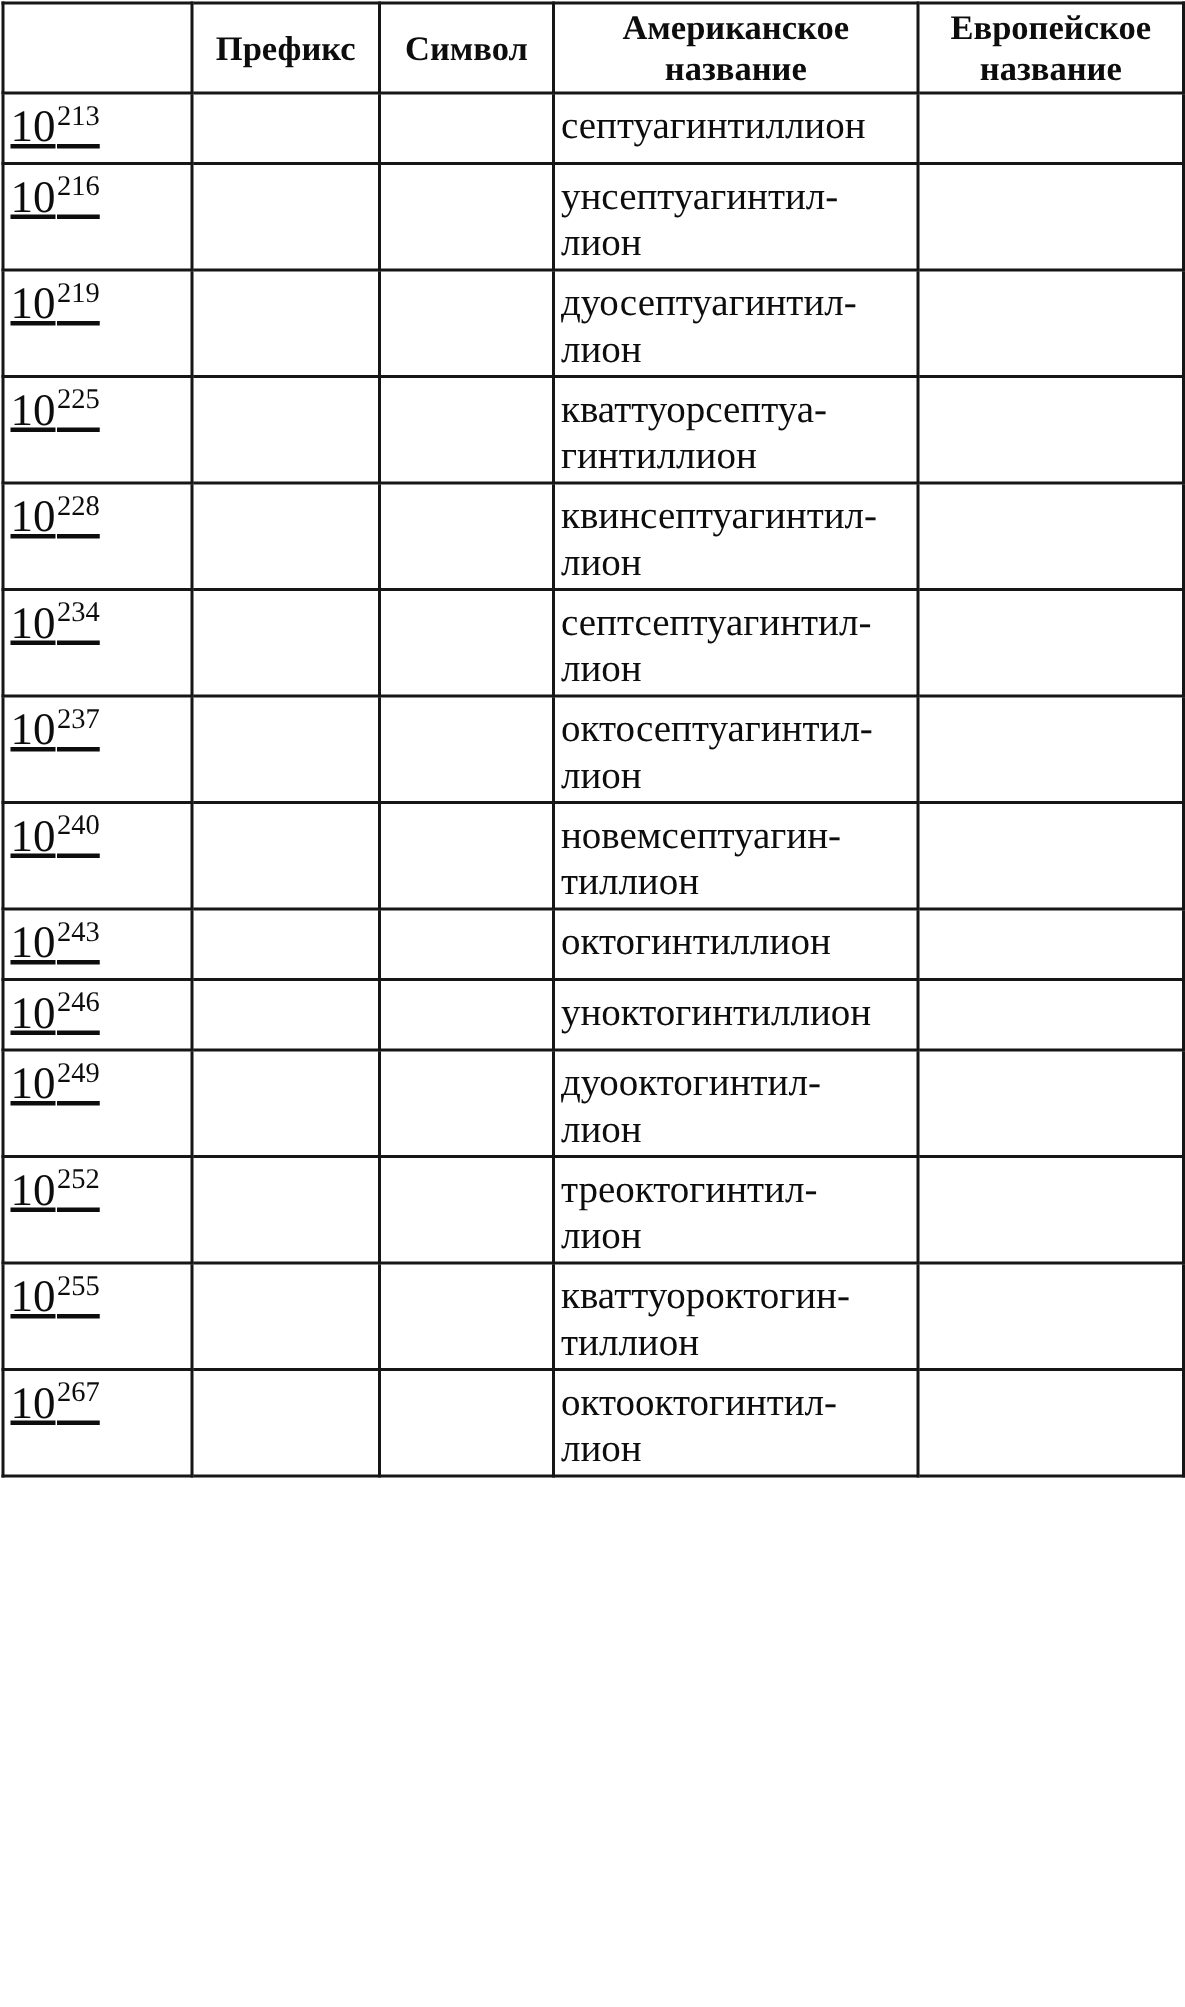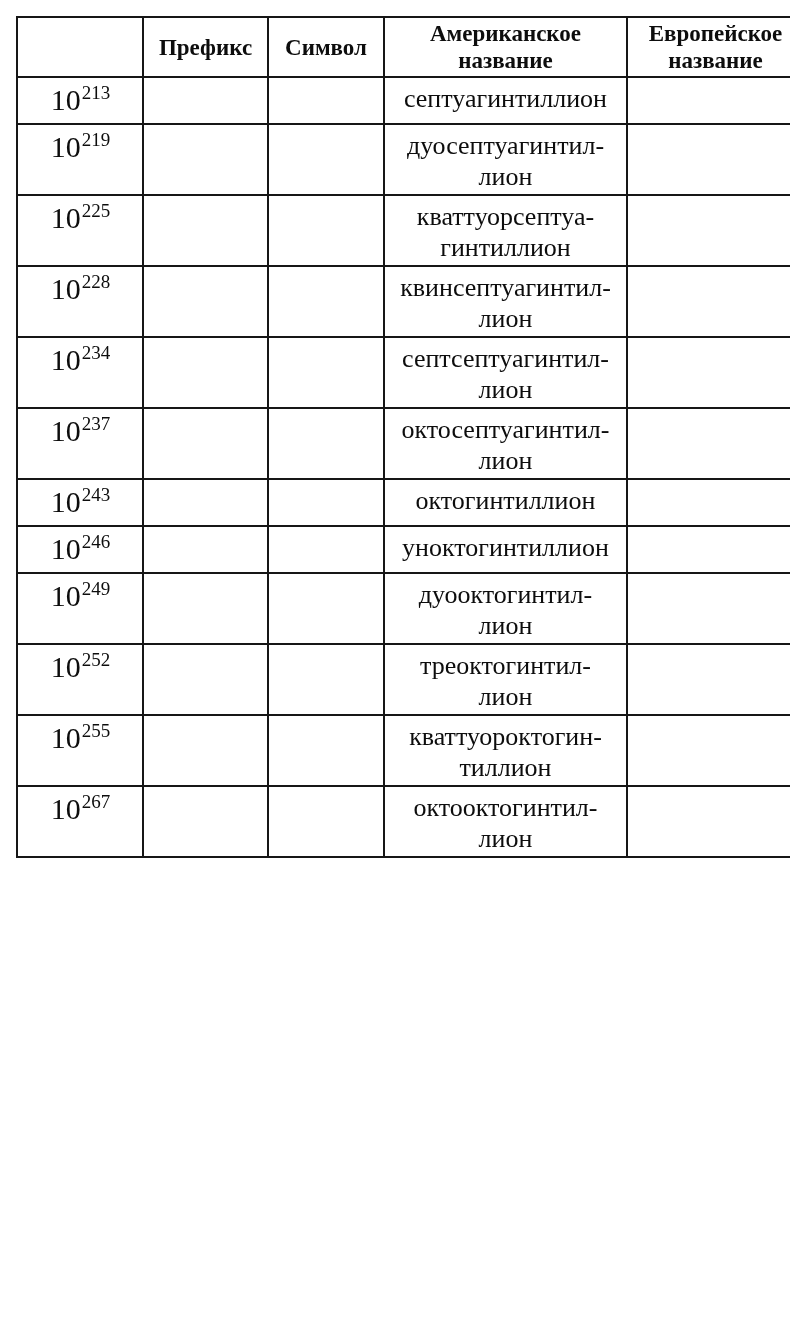--- a/index.html
+++ b/index.html
@@ -6,21 +6,21 @@
     margin: 0;
     padding: 0;
     background: #ffffff;
     width: 790px;
   }
   .page {
     width: 790px;
     height: 1338px;
     background: #ffffff;
     box-sizing: border-box;
-    padding: 16px;
+    padding: 1px;
     font-family: "Liberation Serif", "DejaVu Serif", serif;
     color: #0d0d0d;
     overflow: hidden;
   }
   table.num-table {
     border-collapse: collapse;
     table-layout: fixed;
     width: 787px;
   }
   .num-table th, .num-table td {
@@ -48,34 +48,33 @@
   }
 
   
   tr.h1 { height: 47px; }
   tr.h2 { height: 70px; }
   .num-table td {
     vertical-align: top;
     padding: 5px 4px 2px 4px;
   }
   td.c-power {
-    text-align: center;
     font-size: 30px;
     line-height: 34px;
     white-space: nowrap;
+    text-decoration: underline;
   }
   td.c-power .exp {
     font-size: 19px;
     line-height: 0;
     position: relative;
     top: -11px;
     left: 1px;
   }
   td.c-american {
-    text-align: center;
     font-size: 26px;
     line-height: 31px;
     white-space: pre-line;
   }
   td.c-prefix, td.c-symbol, td.c-european {
     font-size: 26px;
   }
 </style>
 </head>
 <body>
@@ -102,20 +101,28 @@
     </thead>
     <tbody id="table-body">
   <tr class="h1">
     <td class="c-power"><span><span class="base">10</span><span class="exp">213</span></span></td>
     <td class="c-prefix"></td>
     <td class="c-symbol"></td>
     <td class="c-american">септуагинтиллион</td>
     <td class="c-european"></td>
   </tr>
 
+  <tr class="h2">
+    <td class="c-power"><span><span class="base">10</span><span class="exp">216</span></span></td>
+    <td class="c-prefix"></td>
+    <td class="c-symbol"></td>
+    <td class="c-american">унсептуагинтил-
+лион</td>
+    <td class="c-european"></td>
+  </tr>
 
   <tr class="h2">
     <td class="c-power"><span><span class="base">10</span><span class="exp">219</span></span></td>
     <td class="c-prefix"></td>
     <td class="c-symbol"></td>
     <td class="c-american">дуосептуагинтил-
 лион</td>
     <td class="c-european"></td>
   </tr>
 
@@ -150,20 +157,28 @@
 
   <tr class="h2">
     <td class="c-power"><span><span class="base">10</span><span class="exp">237</span></span></td>
     <td class="c-prefix"></td>
     <td class="c-symbol"></td>
     <td class="c-american">октосептуагинтил-
 лион</td>
     <td class="c-european"></td>
   </tr>
 
+  <tr class="h2">
+    <td class="c-power"><span><span class="base">10</span><span class="exp">240</span></span></td>
+    <td class="c-prefix"></td>
+    <td class="c-symbol"></td>
+    <td class="c-american">новемсептуагин-
+тиллион</td>
+    <td class="c-european"></td>
+  </tr>
 
   <tr class="h1">
     <td class="c-power"><span><span class="base">10</span><span class="exp">243</span></span></td>
     <td class="c-prefix"></td>
     <td class="c-symbol"></td>
     <td class="c-american">октогинтиллион</td>
     <td class="c-european"></td>
   </tr>
 
   <tr class="h1">

